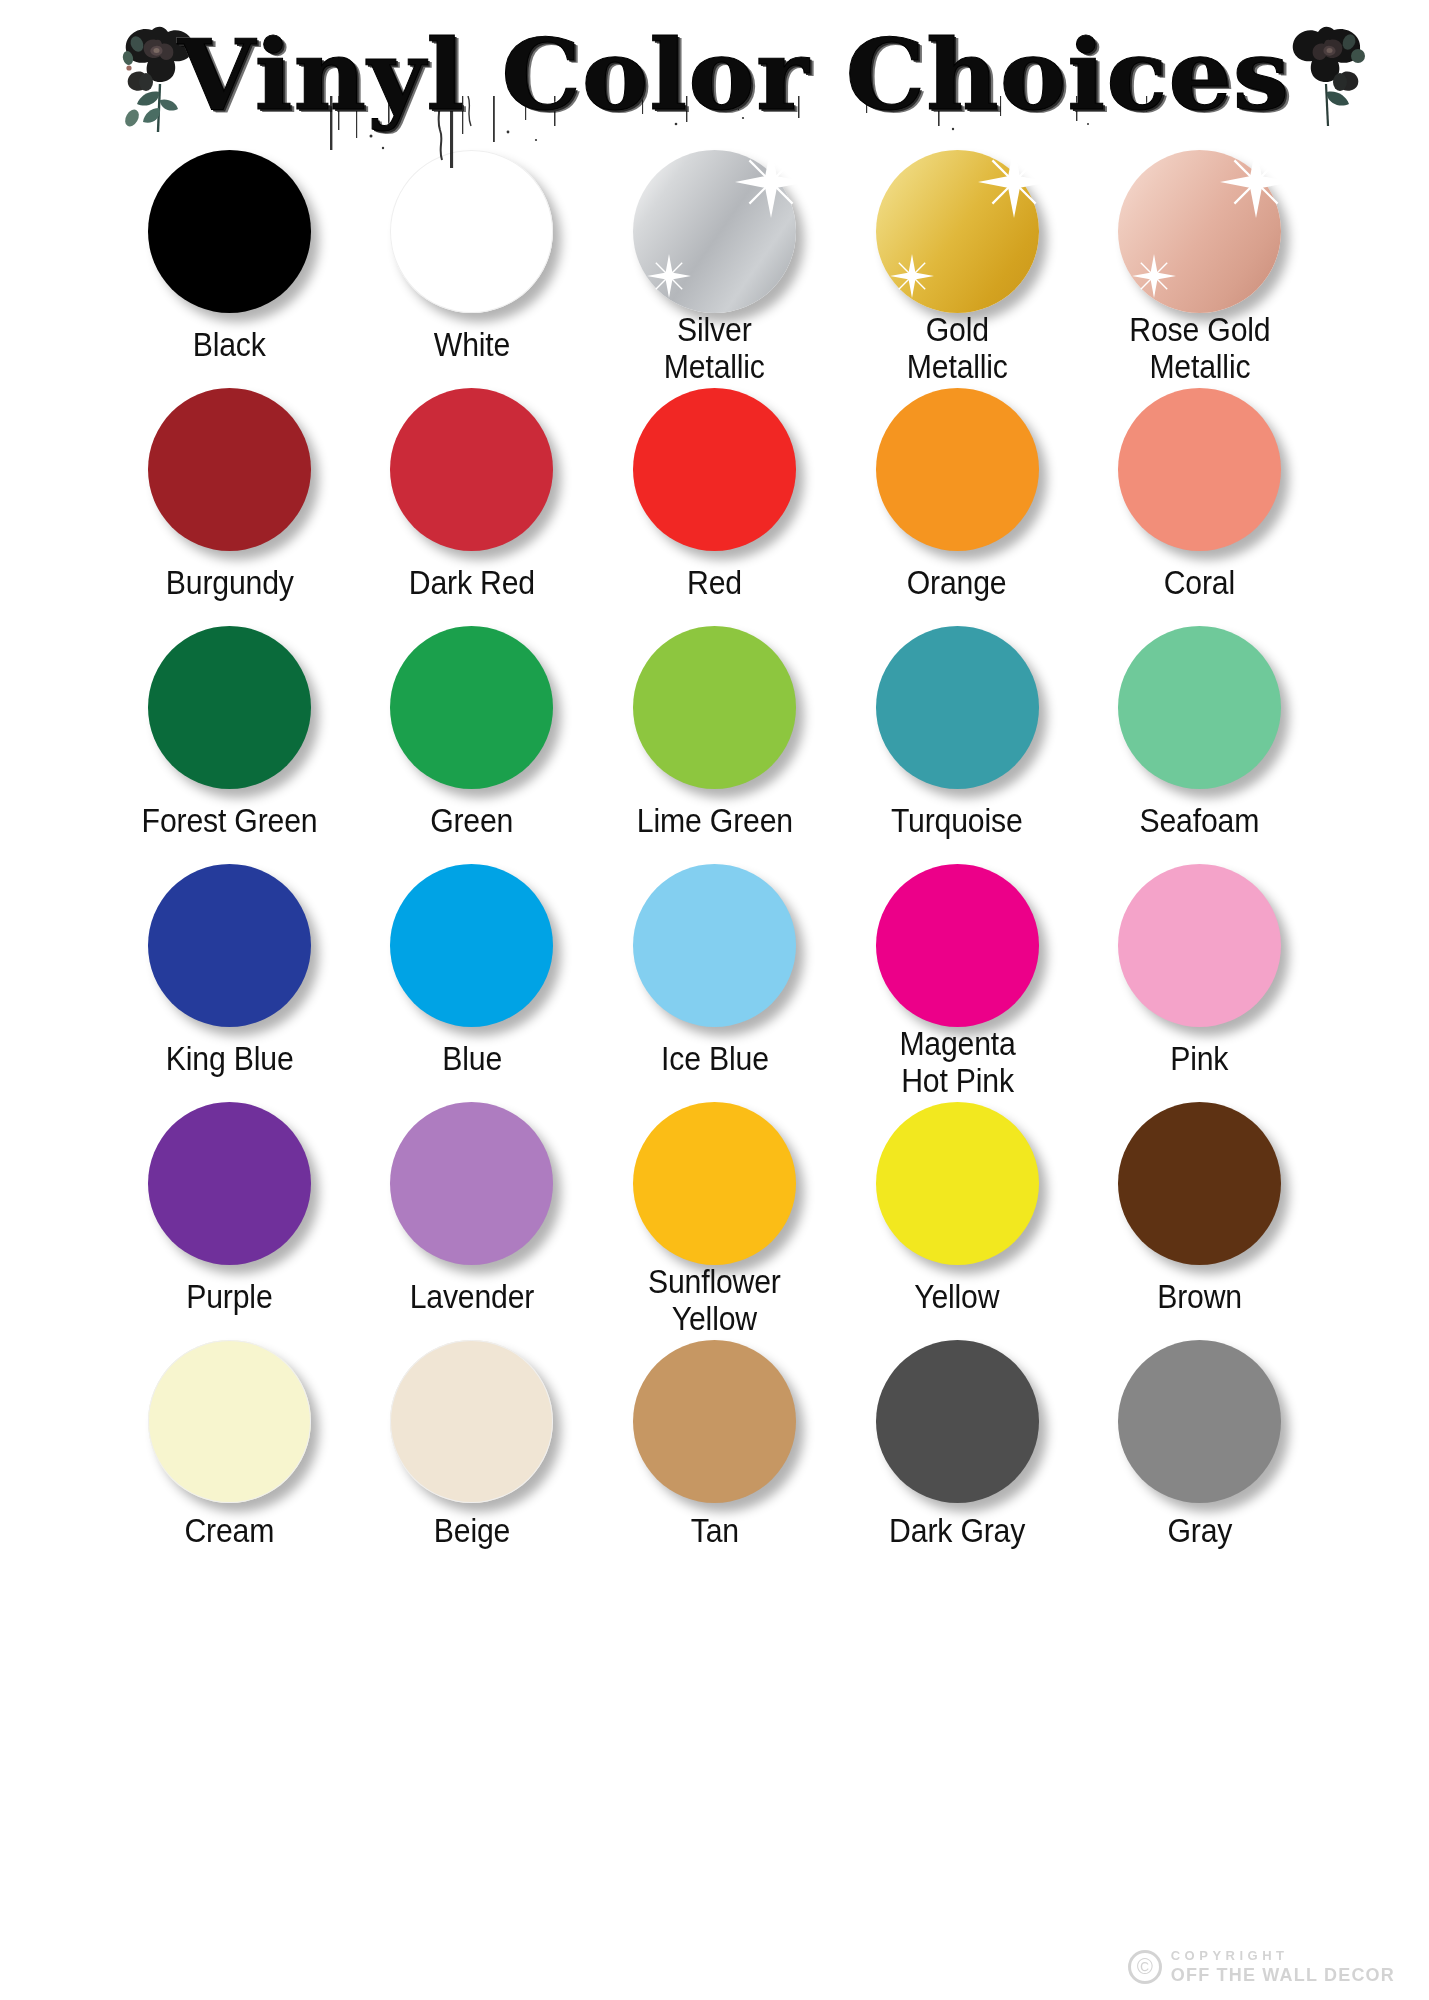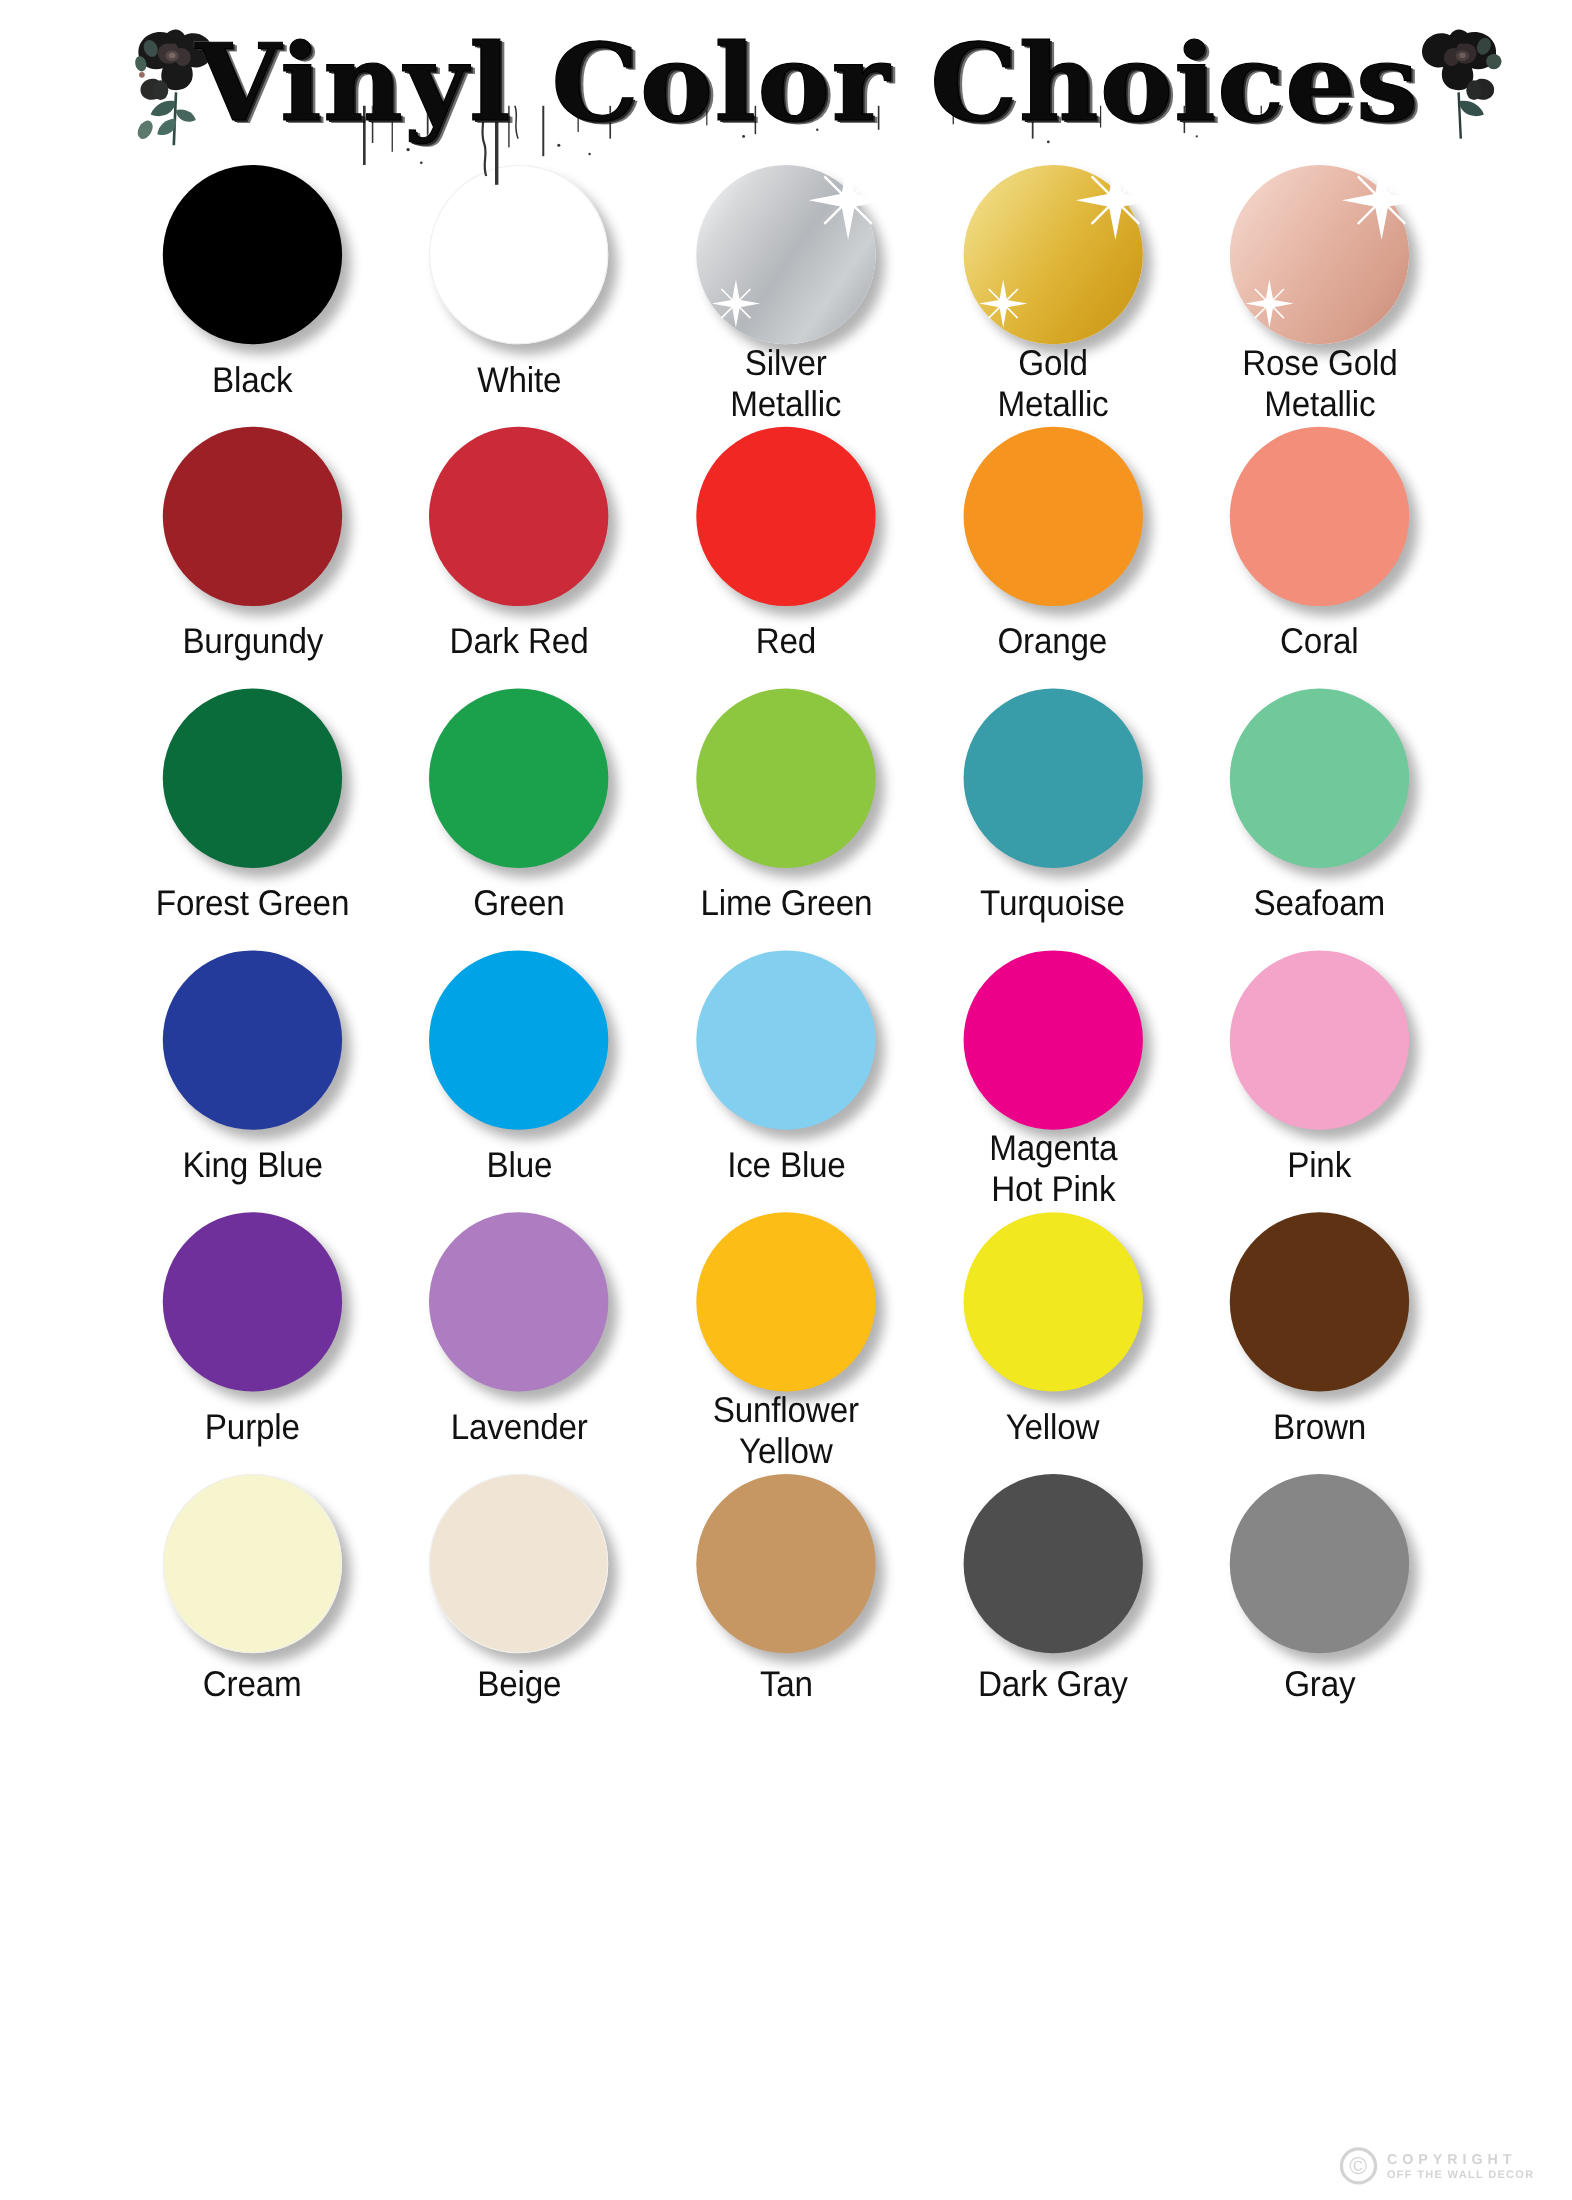--- a/index.html
+++ b/index.html
@@ -175,21 +175,21 @@
 
   .wm-text { display: flex; flex-direction: column; }
   .wm-line1 {
     font-size: 13px;
     letter-spacing: 4.5px;
     color: #b0b0b0;
     font-weight: bold;
     font-family: "Liberation Sans", sans-serif;
   }
   .wm-line2 {
-    font-size: 10px;
+    font-size: 18px;
     letter-spacing: 1.2px;
     color: #b0b0b0;
     font-weight: bold;
     font-family: "Liberation Sans", sans-serif;
     margin-top: 2px;
   }
 </style>
 </head>
 <body>
 

